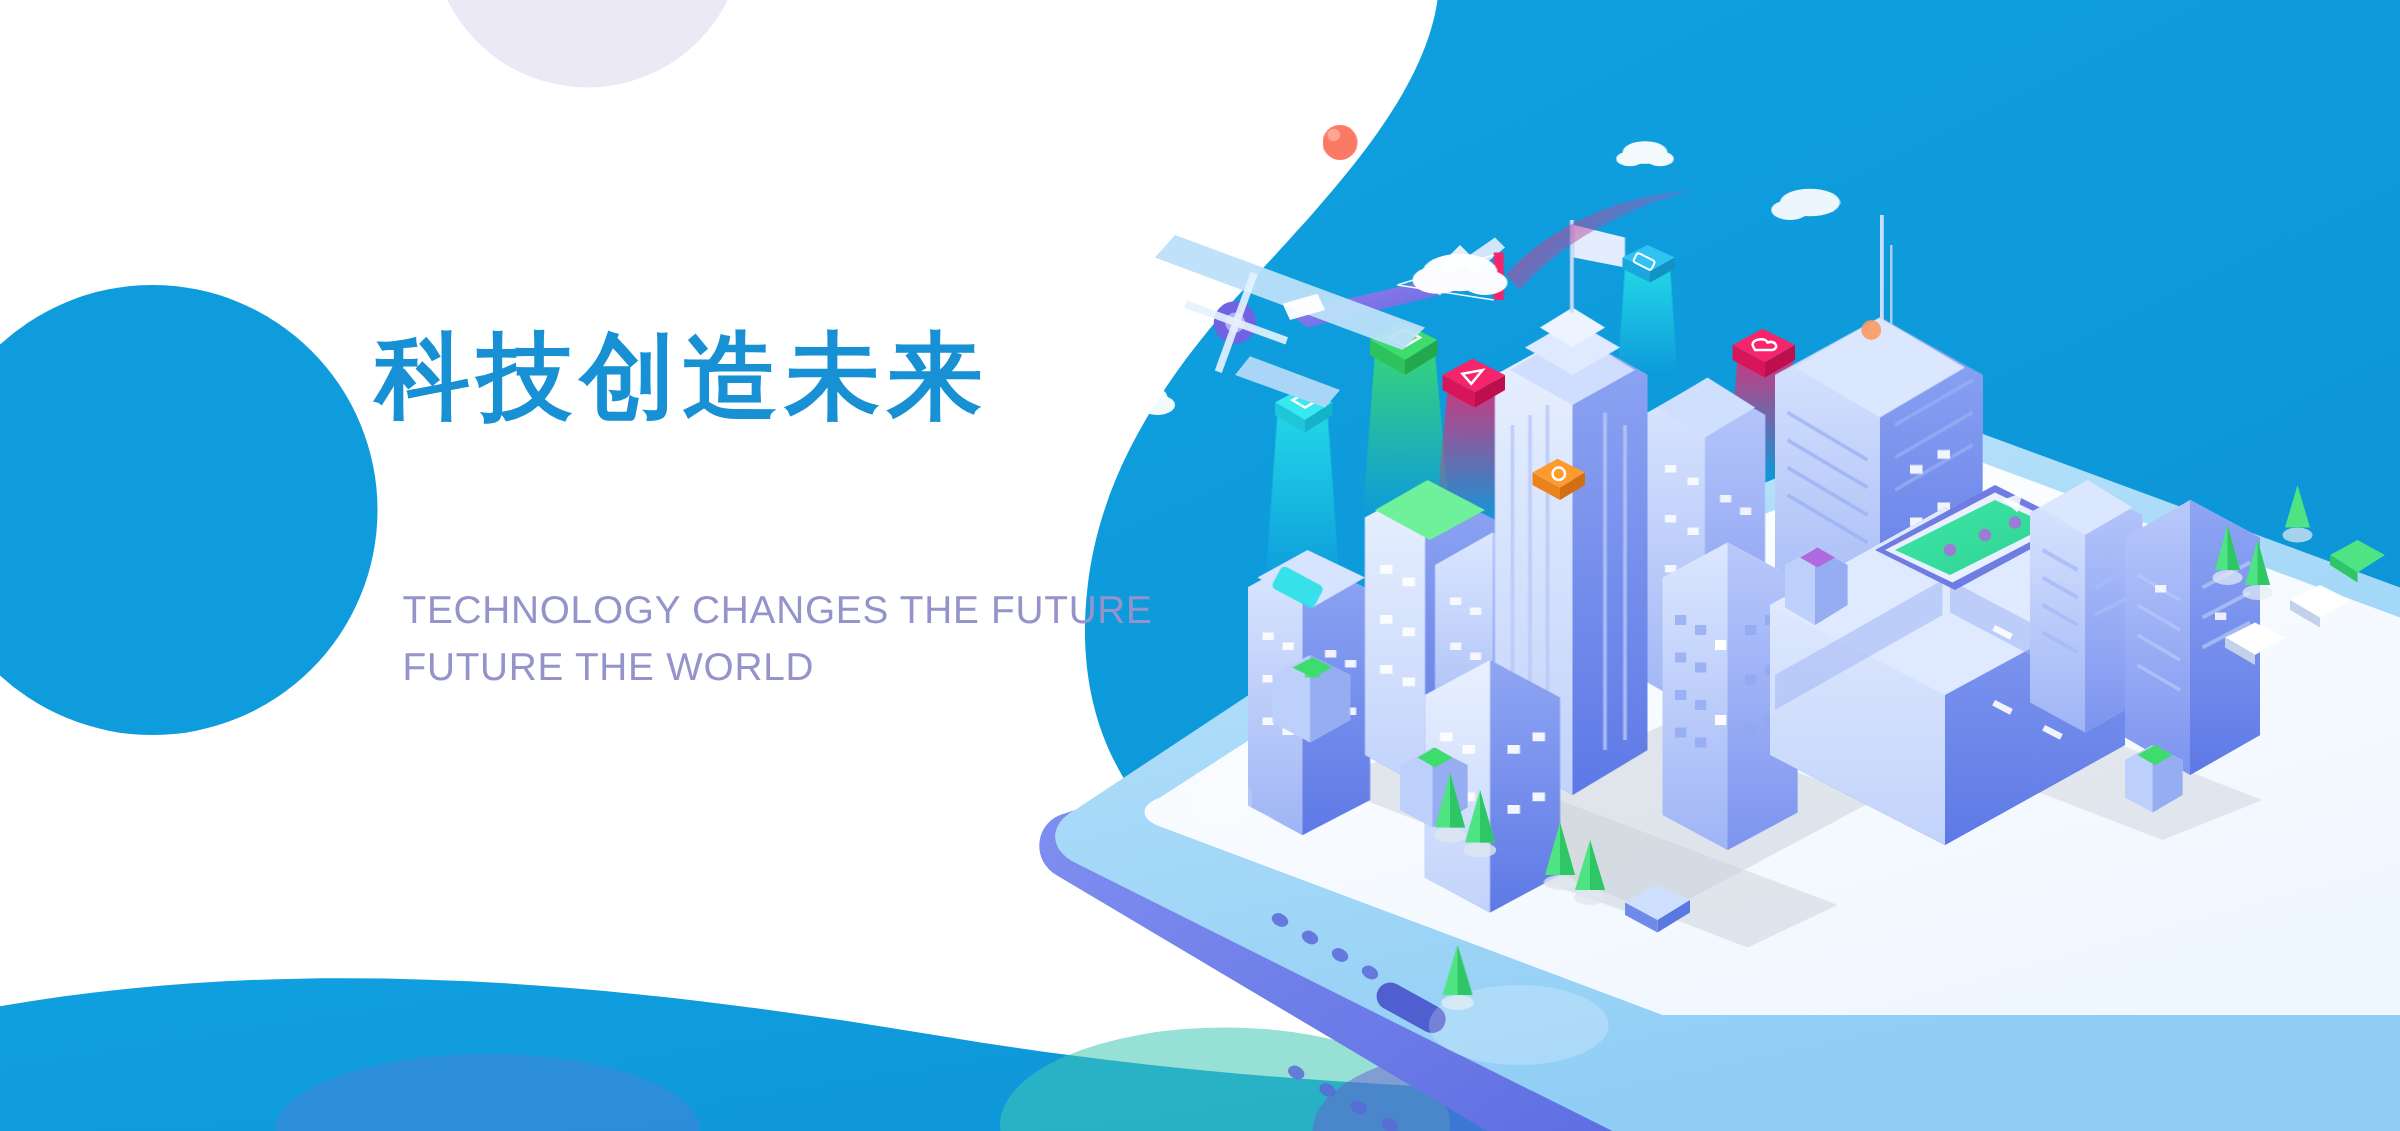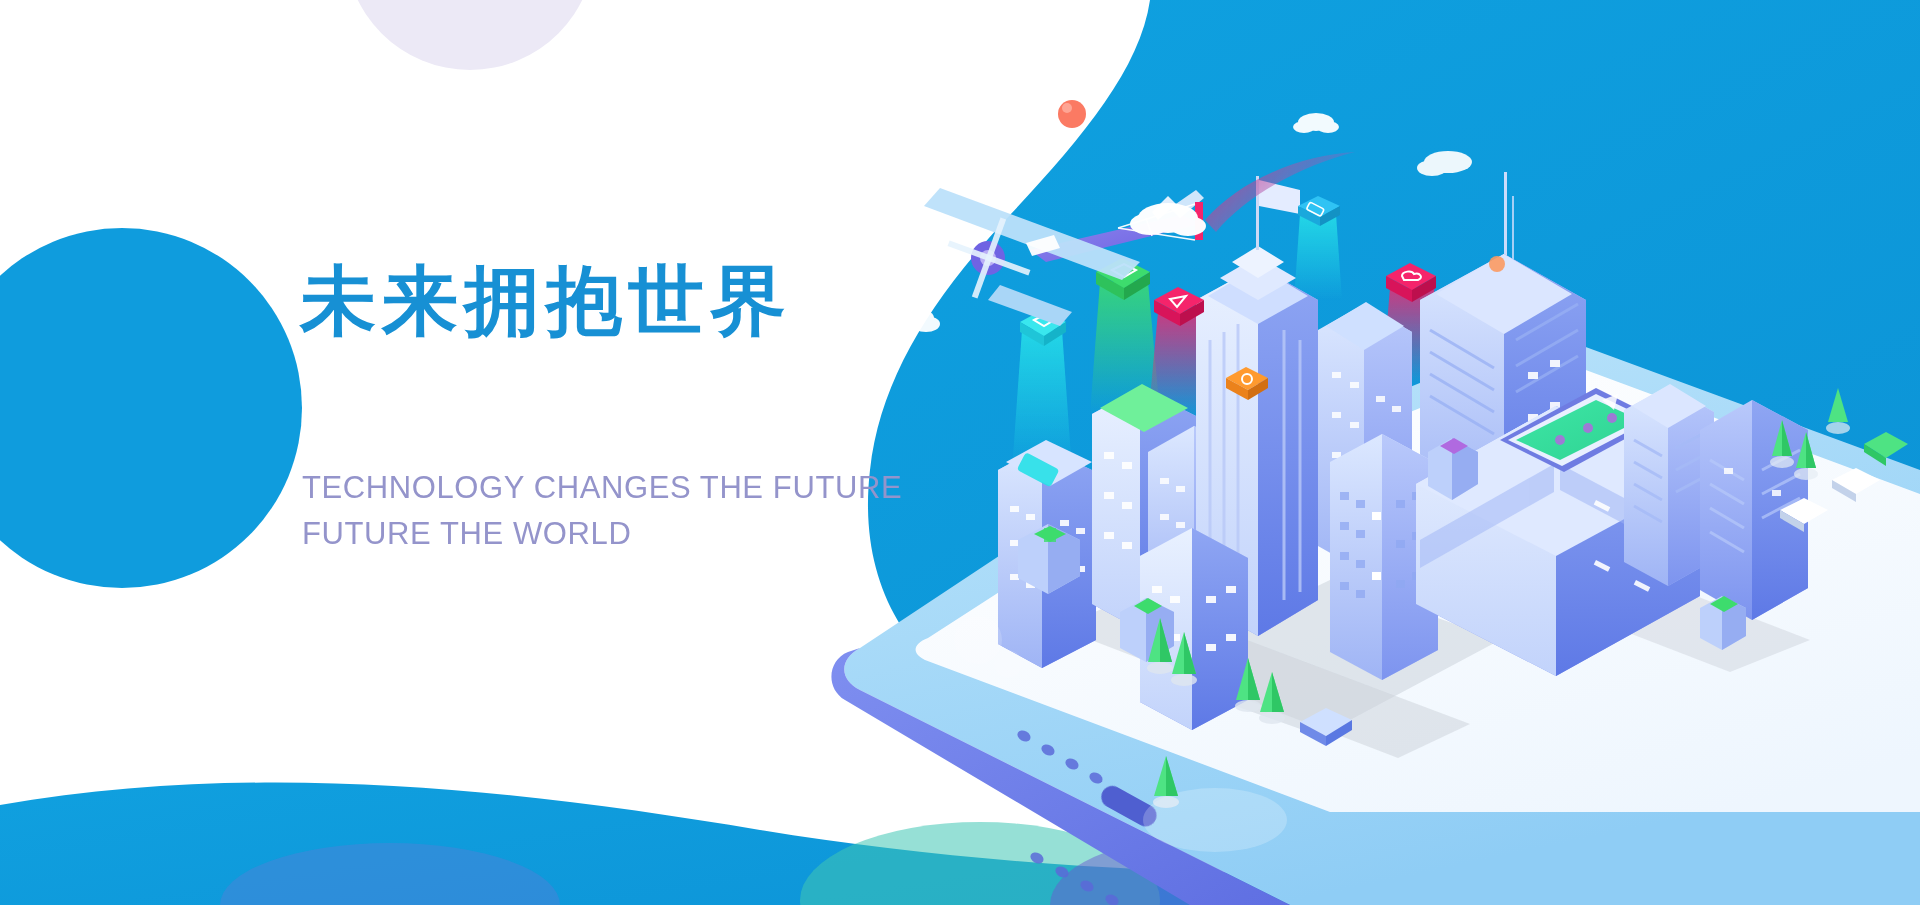--- a/index.html
+++ b/index.html
@@ -32,20 +32,21 @@
     left:302px; top:465px;
     width:640px;
   }
   #subtitle .sub-line {
     font-size:31px;
     line-height:1.48;
     letter-spacing:0.6px;
     color:#9494cb;
     white-space:nowrap;
     font-weight:400;
+    margin-left:20px;
   }
 </style>
 </head>
 <body>
 
 <div id="stage">
 
   <svg class="layer" viewBox="0 0 1920 905" width="1920" height="905">
     <defs>
       <linearGradient id="gBlueBg" x1="0" y1="0" x2="0.6" y2="1">
@@ -586,21 +587,21 @@
     <g>
       <circle cx="1072" cy="114" r="14" fill="#fb7a63"></circle>
       <circle cx="1067" cy="108" r="5" fill="#ffb0a0" opacity="0.8"></circle>
       <circle cx="1497" cy="264" r="8" fill="#fb9a63" opacity="0.9"></circle>
       <circle cx="978" cy="640" r="24" fill="#ffffff" opacity="0.16"></circle>
       <circle cx="1008" cy="664" r="14" fill="#ffffff" opacity="0.12"></circle>
     </g>
   </svg>
 
   <div class="txt" id="headline">
-    <div class="hl-line">未来拥抱世界</div>
+    <div class="hl-line">科技创造未来</div>
   </div>
 
   <div class="txt" id="subtitle">
     <div class="sub-line">TECHNOLOGY CHANGES THE FUTURE</div>
     <div class="sub-line">FUTURE THE WORLD</div>
   </div>
 
 </div>
 
 </body></html>

